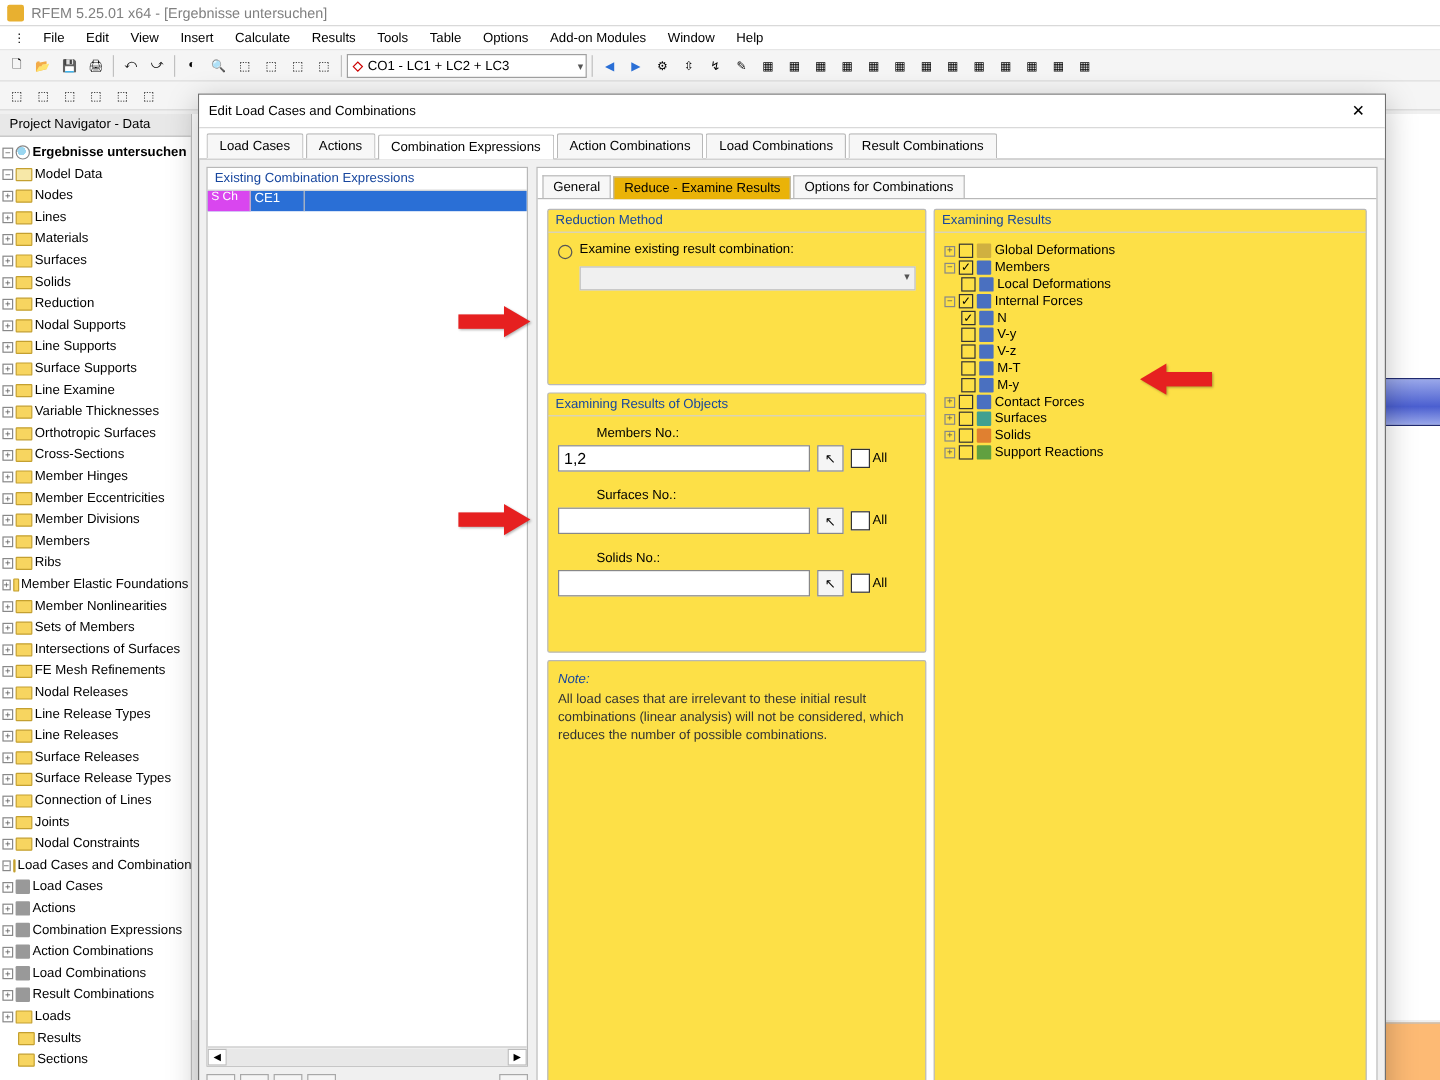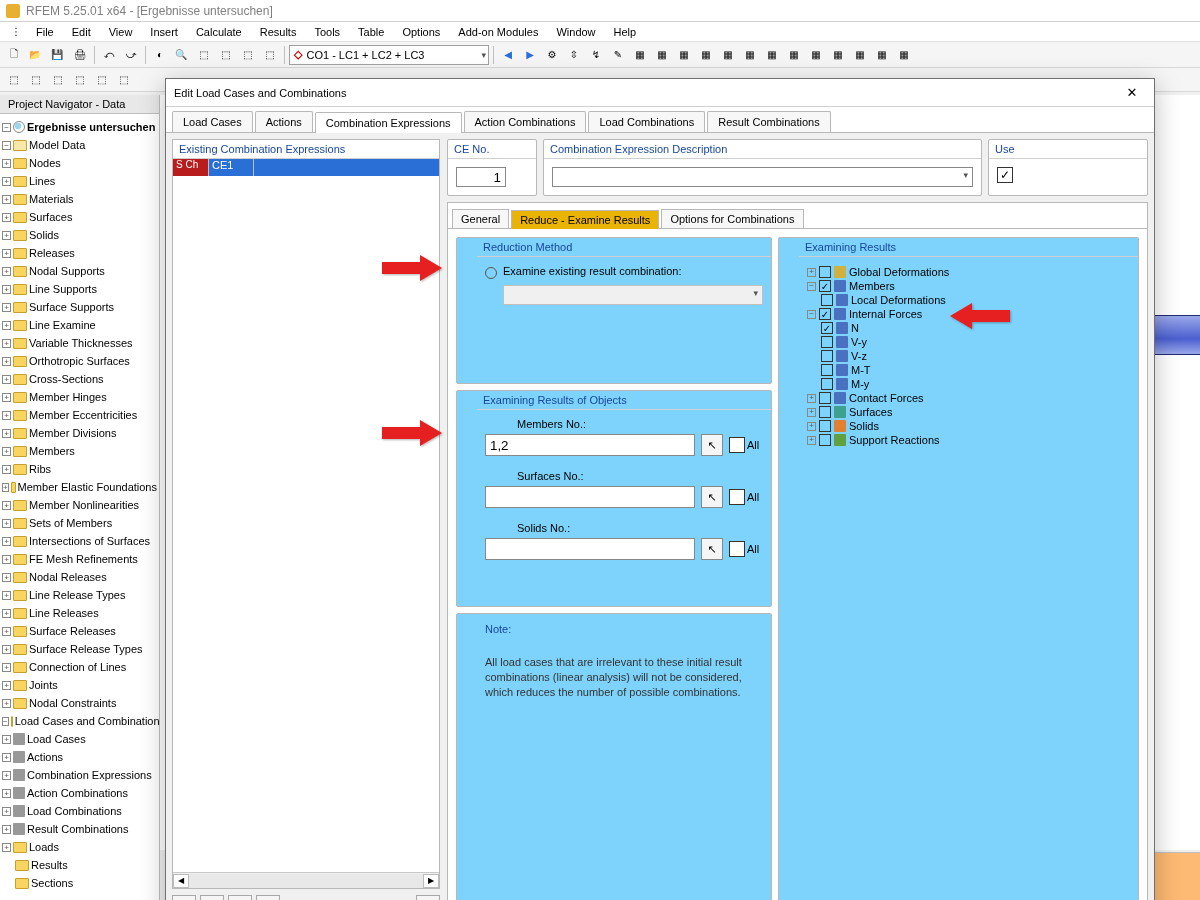--- a/index.html
+++ b/index.html
@@ -228,21 +228,21 @@
   }
   .list-body {
     flex:1;
     border-top:0;
     overflow:hidden;
   }
   .list-row {
     display:flex;height:17px;
   }
   .list-row.sel { background:#2a6fd6;color:#fff; }
-  .list-cell-a { width:36px;border-right:1px solid #c0c0c0;padding:0 3px;background:#b91c1c;color:#fff;font-size:10px;}
+  .list-cell-a { width:36px;border-right:1px solid #c0c0c0;padding:0 3px;background:#d946ef;color:#fff;font-size:10px;}
   .list-cell-b { width:45px;border-right:1px solid #c0c0c0;padding:0 3px;}
   .list-cell-c { flex:1;padding:0 3px;}
   .left-btns { display:flex; gap:4px; padding:2px 0; align-items:center;}
   .sqbtn { width:24px;height:24px;border:1px solid #a8a8a8;background:#f5f5f5;display:flex;align-items:center;justify-content:center;font-size:10px;}
   .sqbtn.danger { margin-left:auto; color:#c00;}
   
   .right-col { flex:1; display:flex; flex-direction:column; gap:6px;}
   .header-row { display:flex; gap:6px;}
   .header-box { background:#fff;border:1px solid #b8b8b8;border-radius:2px;}
   .header-box .hb-title { color:#17469e;padding:3px 6px;border-bottom:1px solid #d0d0d0;font-size:11px;}
@@ -256,21 +256,21 @@
   }
   .wide-input::after{content:"▾";position:absolute;right:4px;top:2px;color:#555;font-size:9px;}
   .check { width:16px;height:16px;border:1px solid #333;background:#fff;display:inline-flex;align-items:center;justify-content:center;}
   .check.on::after{content:"✓";font-size:12px;}
   .inner-tabs {display:flex;border-bottom:1px solid #b8b8b8;padding:0 4px;}
   .inner-tab {padding:3px 8px;border:1px solid #b8b8b8;border-bottom:none;background:#f7f7f7;margin-right:2px;position:relative;}
   .inner-tab.active{background:#eab308;top:1px;}
   .panels-row {flex:1;display:flex;gap:6px;}
   .panel-col-a {width:316px;display:flex;flex-direction:column;gap:6px;}
   .panel-col-b {flex:1;}
-  .panel {background:#7dd3fc;border:1px solid #b8b8b8;border-radius:2px;padding-left:20px;}
+  .panel {background:#fde047;border:1px solid #b8b8b8;border-radius:2px;}
   .panel .p-title {color:#17469e;padding:3px 6px;border-bottom:1px solid #d0d0d0;}
   .panel .p-body {padding:8px;font-size:11px;}
   .radio-row {display:flex;align-items:flex-start;gap:6px;margin-bottom:6px;}
   .radio {width:12px;height:12px;border:1px solid #555;border-radius:50%;display:inline-block;position:relative;flex-shrink:0;margin-top:2px;}
   .radio.on::after{content:"";width:6px;height:6px;background:#333;border-radius:50%;position:absolute;left:2px;top:2px;}
   .info-btn {margin-left:auto;width:22px;height:20px;border:1px solid #888;background:#eef6ff;display:flex;align-items:center;justify-content:center;font-weight:bold;color:#17469e;}
   .obj-field {margin-bottom:14px;}
   .obj-label{display:block;margin-bottom:4px;margin-left:32px;}
   .obj-row {display:flex;align-items:center;gap:6px;}
   .obj-input{height:22px;border:1px solid #888;background:#fff;width:210px;padding:0 4px;}
@@ -424,21 +424,21 @@
           <span>Surfaces</span>
         </li>
         <li class="ind2">
           <span class="expander">+</span>
           <span class="ico-folder"></span>
           <span>Solids</span>
         </li>
         <li class="ind2">
           <span class="expander">+</span>
           <span class="ico-folder"></span>
-          <span>Releases</span>
+          <span>Reduction</span>
         </li>
         <li class="ind2">
           <span class="expander">+</span>
           <span class="ico-folder"></span>
           <span>Nodal Supports</span>
         </li>
         <li class="ind2">
           <span class="expander">+</span>
           <span class="ico-folder"></span>
           <span>Line Supports</span>
@@ -682,36 +682,20 @@
       <div class="left-btns">
         <span class="sqbtn">🗋</span>
         <span class="sqbtn">Aᴮ</span>
         <span class="sqbtn">☑</span>
         <span class="sqbtn">☐</span>
         <span class="sqbtn danger">✕</span>
       </div>
     </div>
 
     <div class="right-col">
-      <div class="header-row">
-        <div class="header-box" style="width:90px">
-          <div class="hb-title">CE No.</div>
-          <div class="hb-body"><input class="num-input" value="1" style=""></div>
-        </div>
-        <div class="header-box" style="flex:1">
-          <div class="hb-title">Combination Expression Description</div>
-          <div class="hb-body">
-              <div class="wide-input"></div>
-            </div>
-        </div>
-        <div class="header-box" style="width:160px">
-          <div class="hb-title">Use</div>
-          <div class="hb-body"><span class="check on"></span></div>
-        </div>
-      </div>
 
       <div style="background:#fff;border:1px solid #b8b8b8;padding-top:6px;flex:1;display:flex;flex-direction:column;">
         <div class="inner-tabs">
           <div class="inner-tab">General</div>
           <div class="inner-tab active">Reduce - Examine Results</div>
           <div class="inner-tab">Options for Combinations</div>
         </div>
 
         <div class="panels-row" style="padding:8px;">
           <div class="panel-col-a">
@@ -763,21 +747,21 @@
                         <span class="check"></span>
                         <span>All</span>
                       </label>
                   </div>
                 </div>
               </div>
             </div>
 
             <div class="panel" style="flex:1;">
               <div class="note-body">
-                <div style="color:#17469e;margin-bottom:18px;">Note:</div>
+                <div style="color:#17469e;margin-bottom:2px;font-style:italic;">Note:</div>
                 <div>All load cases that are irrelevant to these initial result combinations (linear analysis) will not be considered, which reduces the number of possible combinations.</div>
               </div>
             </div>
           </div>
 
           <div class="panel-col-b">
             <div class="panel" style="height:100%;">
               <div class="p-title">Examining Results</div>
               <div class="p-body extree">
                 <ul>

